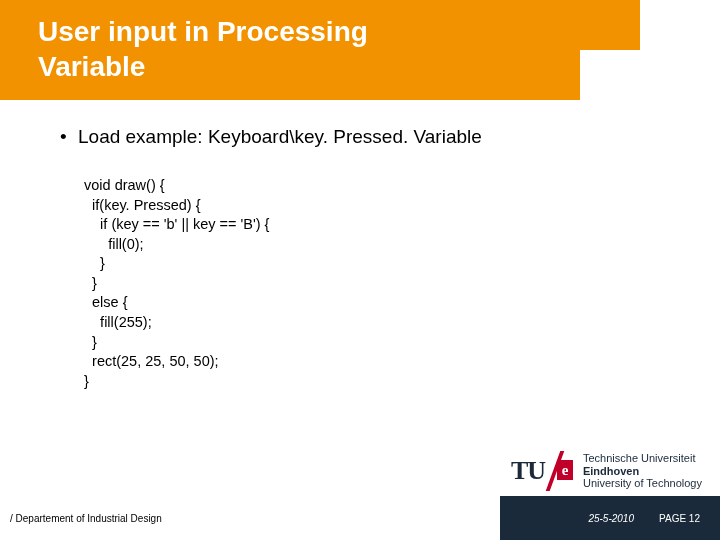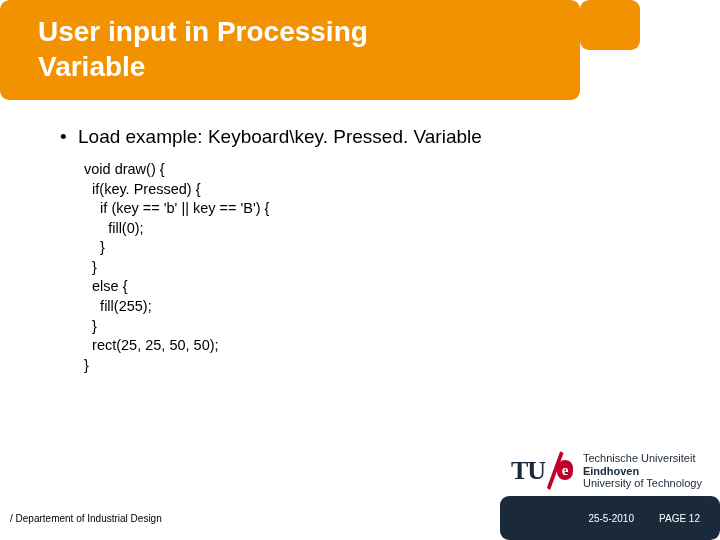--- a/index.html
+++ b/index.html
@@ -1,28 +1,28 @@
 <!DOCTYPE html>
 <html><head>
 <meta charset="utf-8">
 <style>
-  * { margin: 0; padding: 0; box-sizing: border-box; border-radius: 9px; }
+  * { margin: 0; padding: 0; box-sizing: border-box; }
   html, body { width: 720px; height: 540px; font-family: Arial, Helvetica, sans-serif; background: #fff; overflow: hidden; }
   .slide { position: relative; width: 720px; height: 540px; }
   .title-band { position: absolute; top: 0; left: 0; right: 0; height: 100px; }
   .orange-fill { position: absolute; top: 0; left: 0; width: 580px; height: 100px; background: #f39200; }
   .orange-tab { position: absolute; top: 0; left: 580px; width: 60px; height: 50px; background: #f39200; }
   .title-text { position: absolute; top: 14px; left: 38px; color: #fff; font-size: 28px; font-weight: bold; line-height: 1.25; }
   .body { position: absolute; top: 126px; left: 60px; right: 40px; }
-  .bullet { font-size: 19px; color: #000; margin-bottom: 12px; }
+  .bullet { font-size: 19px; color: #000; margin-bottom: 28px; }
   .bullet .dot { display: inline-block; width: 18px; }
   .code { font-family: Liberation Sans, sans-serif; font-size: 14.5px; line-height: 1.35; white-space: pre; color: #000; margin-left: 24px; }
   .footer { position: absolute; left: 0; right: 0; bottom: 0; height: 80px; }
   .dept { position: absolute; left: 10px; bottom: 16px; font-size: 10px; color: #000; }
-  .date { position: absolute; right: 86px; bottom: 16px; font-size: 10px; color: #fff; }
+  .date { position: absolute; right: 86px; bottom: 16px; font-size: 10px; color: #fff; font-style: italic; }
   .pagelbl { position: absolute; right: 20px; bottom: 16px; font-size: 10px; color: #fff; margin-top: 28px; }
   .footer-bar { position: absolute; right: 0; bottom: 0; width: 220px; height: 44px; background: #1a2a3a; }
   .logo { position: absolute; right: 18px; bottom: 50px; display: flex; align-items: center; gap: 8px; justify-content: center; }
   .logo-mark { position: relative; width: 64px; height: 34px; }
   .logo-t { position: absolute; left: 0; top: 2px; font-family: Georgia, 'Times New Roman', serif; font-size: 26px; font-weight: bold; color: #1a2a3a; letter-spacing: -1px; }
   .logo-e { position: absolute; left: 46px; top: 6px; width: 16px; height: 20px; background: #c1002a; color: #fff; font-family: Georgia, serif; font-size: 15px; font-weight: bold; display: flex; align-items: center; justify-content: center; }
   .logo-slash { position: absolute; left: 34px; top: -3px; width: 22px; height: 40px; overflow: hidden; }
   .logo-slash::before { content: ""; position: absolute; left: 8px; top: -4px; width: 4px; height: 48px; background: #c1002a; transform: skewX(-20deg); }
   .logo-text { font-size: 11px; line-height: 1.15; color: #1a2a3a; }
   .logo-text b { font-weight: bold; display: block; }

